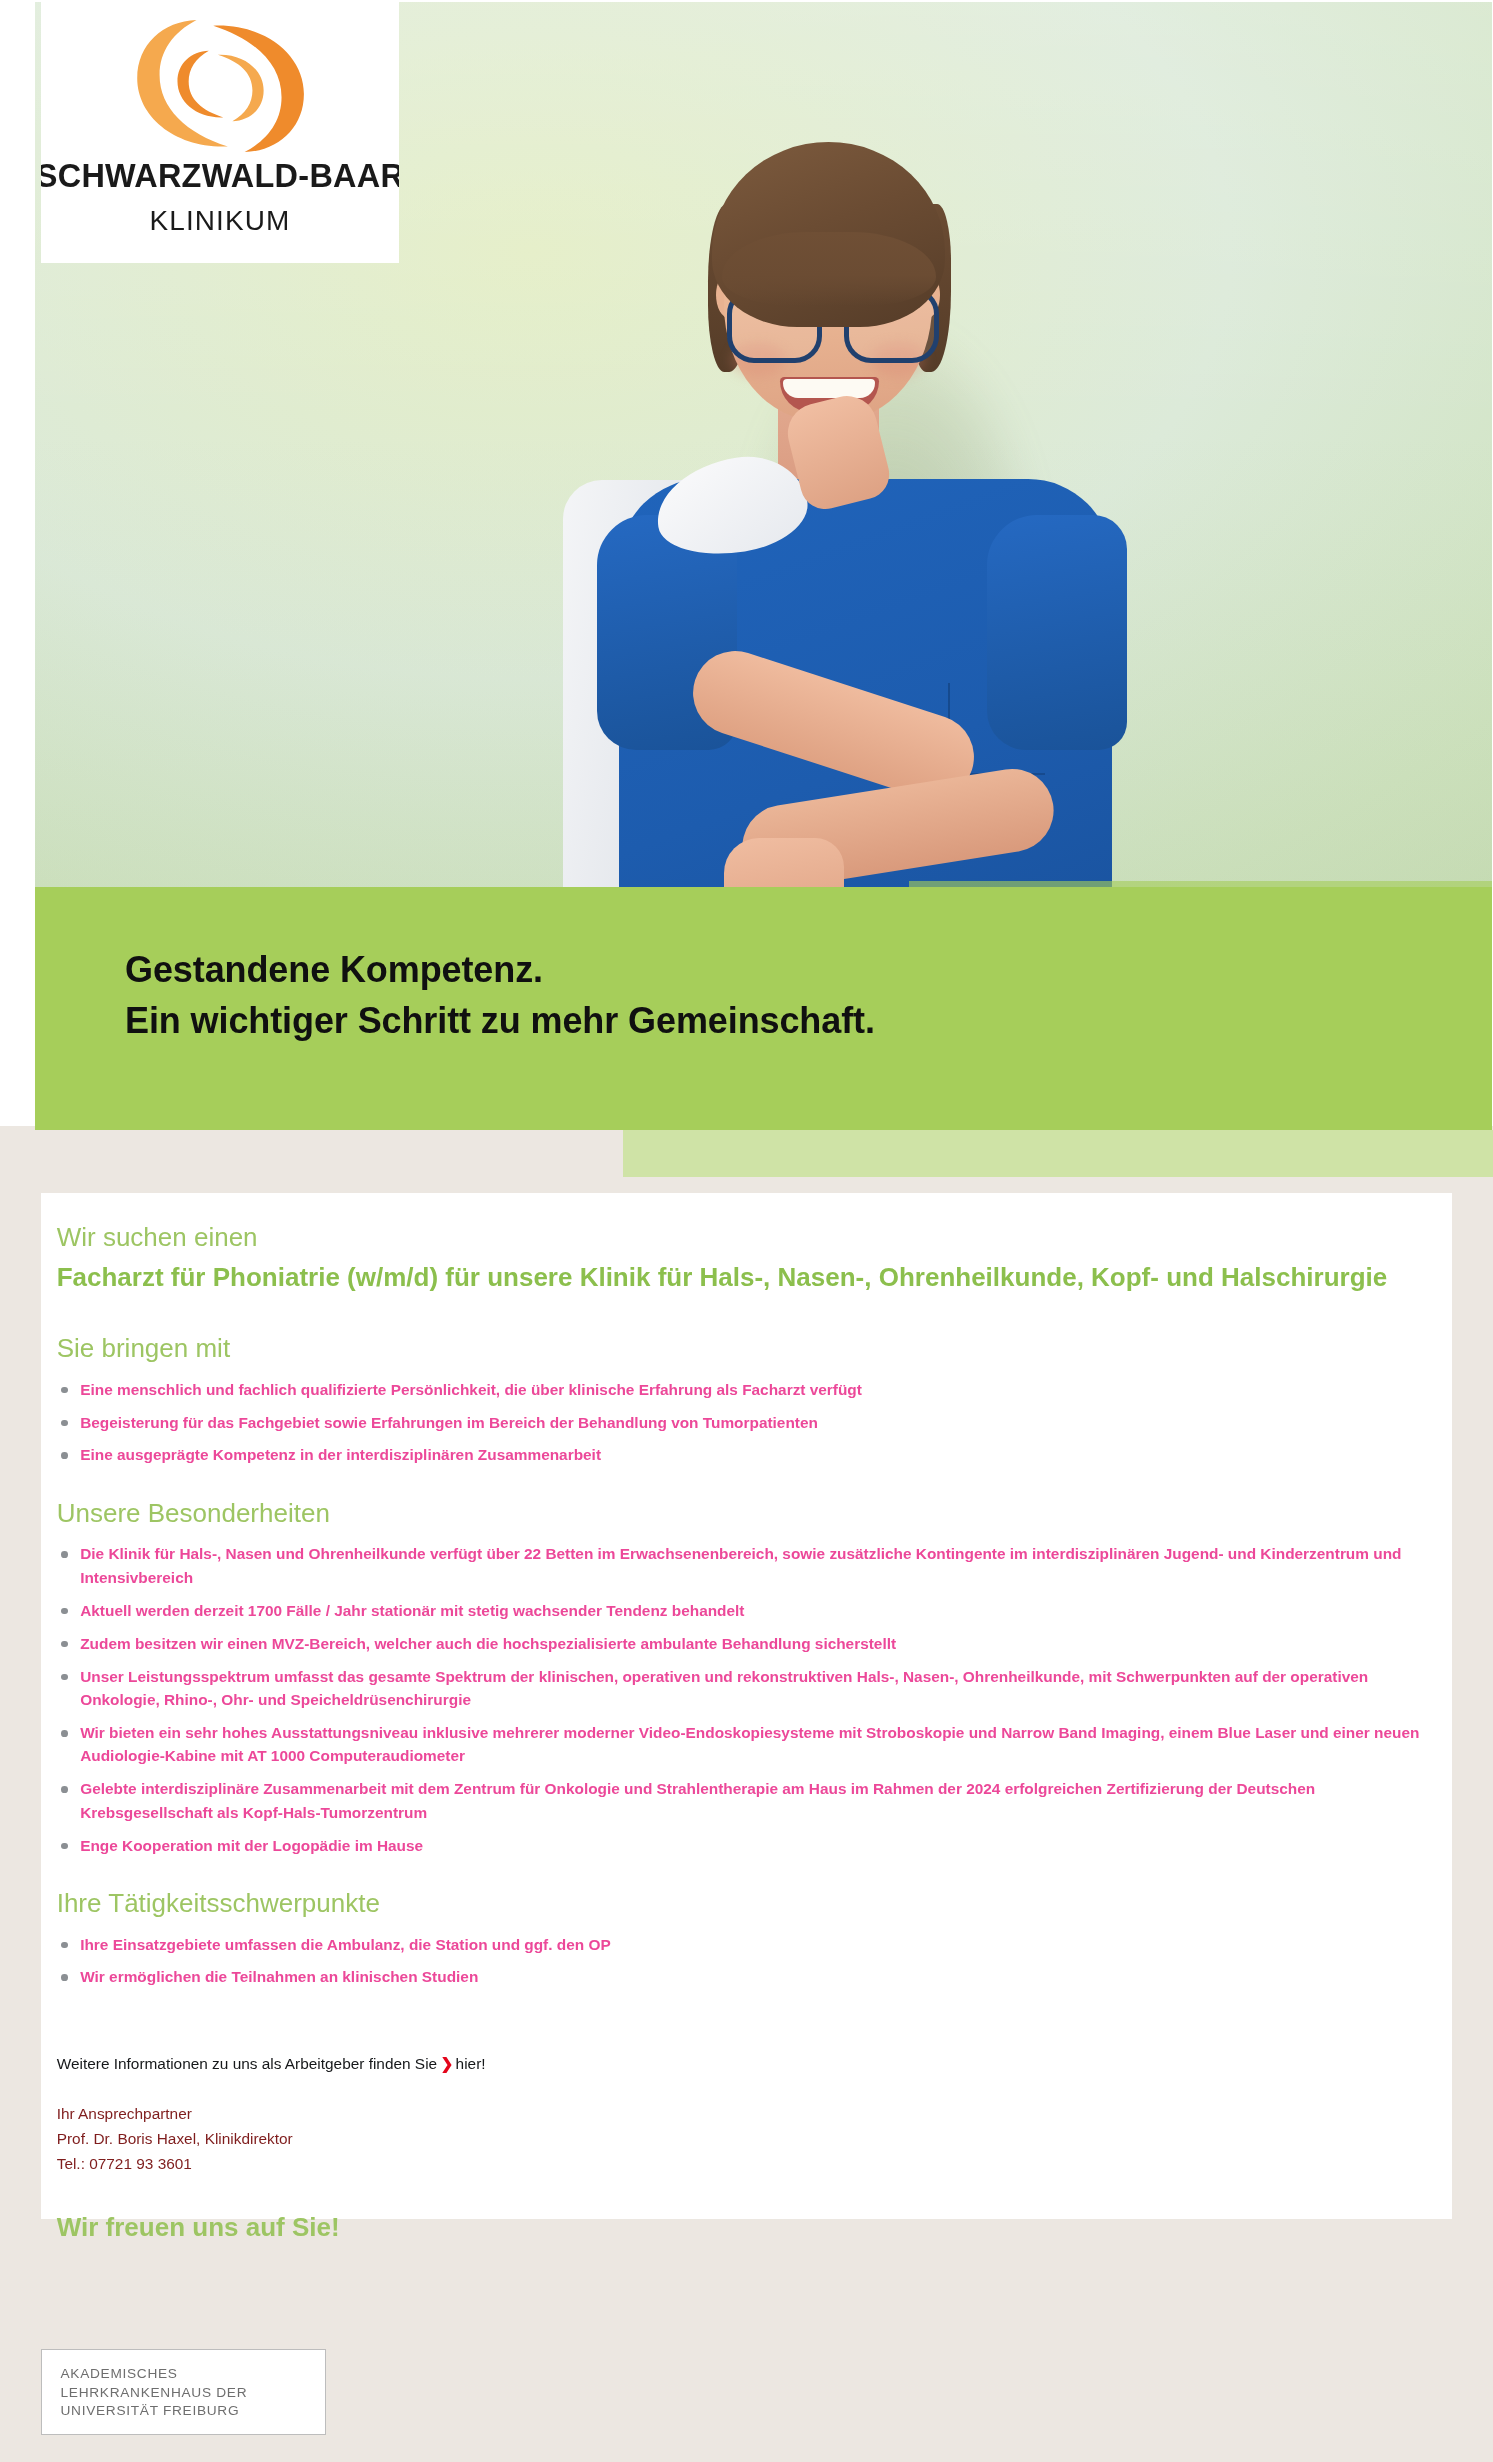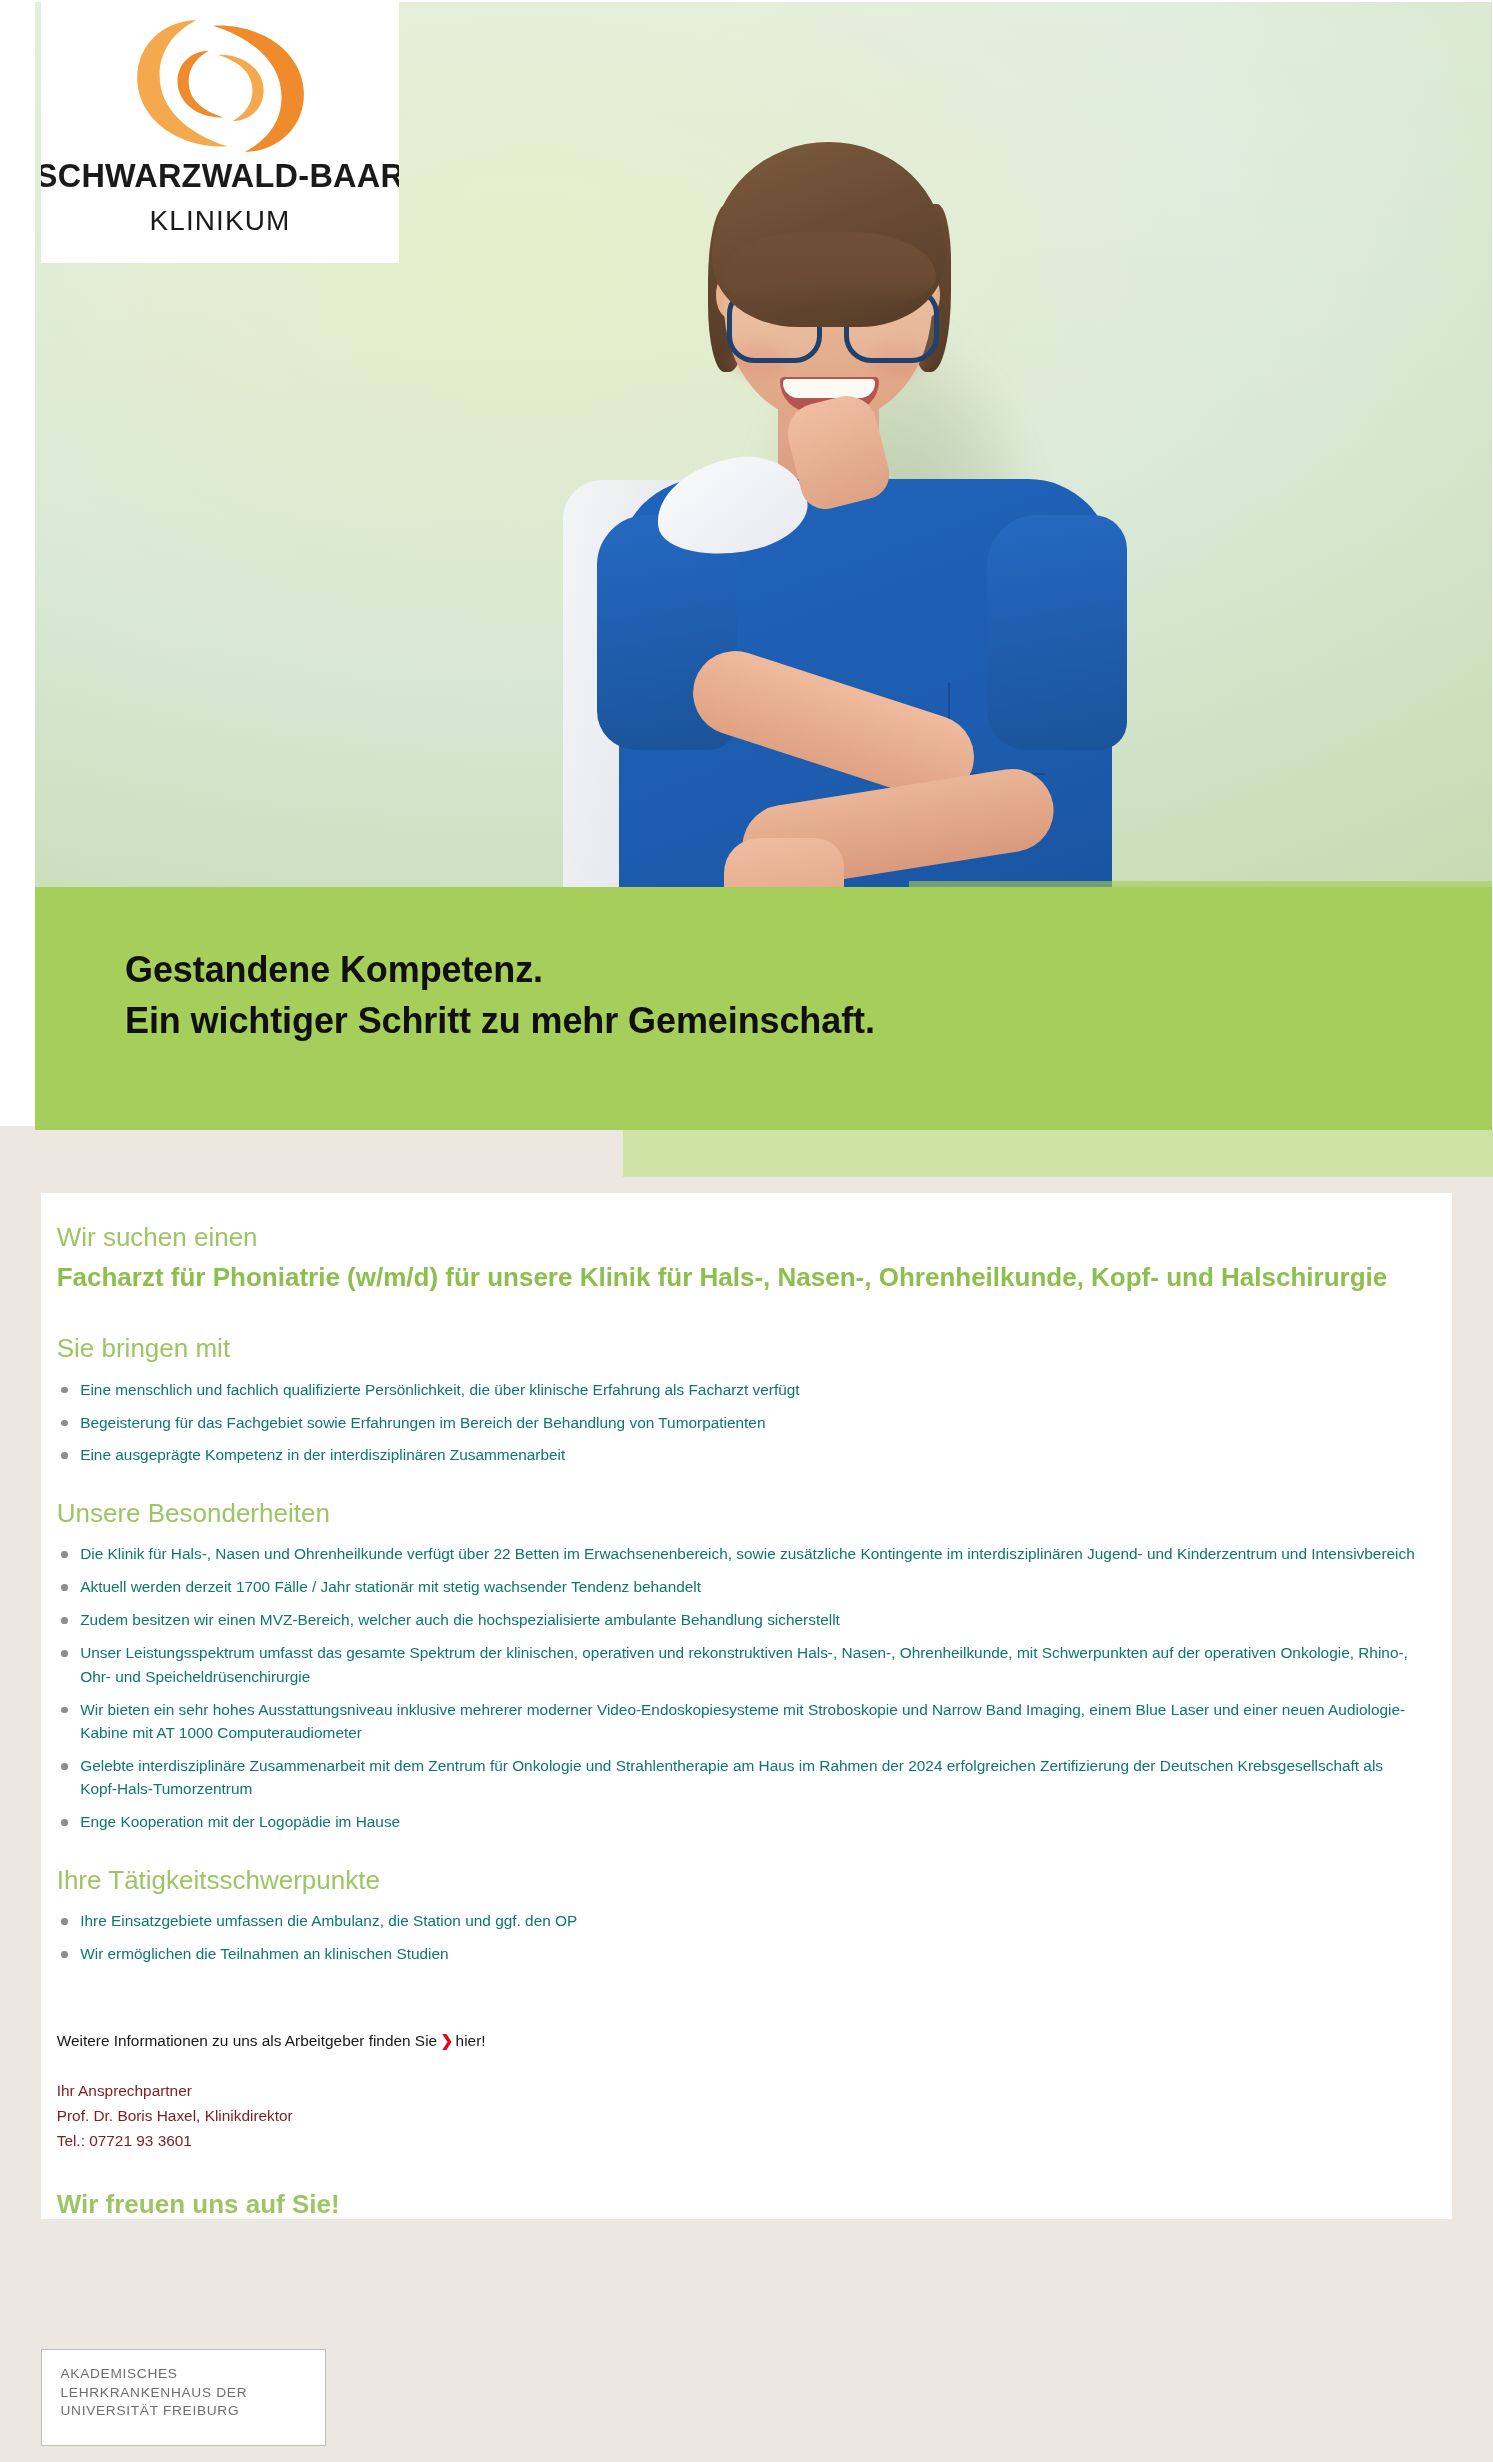--- a/index.html
+++ b/index.html
@@ -220,23 +220,24 @@
   .sec-heading {
     font-size:26px; color:#9dc563; font-weight:400;
     line-height:1.2; margin:0 0 13.4px 0;
   }
   .bullets { list-style:none; margin:0 0 31px 0; padding:0; }
   .bullets li {
     position:relative;
     padding-left:23.5px;
     font-size:15.4px;
     line-height:1.52;
-    color:#0f766e;
+    color:#ec4899;
     margin-bottom:9.5px;
     max-width:1344px;
+    font-weight:bold;
   }
   .bullets li::before {
     content:"";
     position:absolute; left:4.5px; top:9px;
     width:6.7px; height:6.7px; border-radius:50%;
     background:#8b8f93;
   }
 
   .gap-lg { height:32.5px; }
 
@@ -251,21 +252,21 @@
     font-size:15.4px; color:#7f1d1d; line-height:1.62; margin:0;
   }
   .closing {
     font-size:26px; color:#9dc563; font-weight:700;
     line-height:1.2; margin:35px 0 0 0;
   }
 
   
   .badge {
     position:absolute; left:41px; top:2349px;
-    width:285px; height:97px;
+    width:285px; height:86px;
     background:#ffffff;
     border:1.7px solid #bdbdbd;
     box-sizing:border-box;
   }
   .badge-text {
     position:absolute; left:18.5px; top:14.6px;
     font-size:13.7px; line-height:1.38;
     color:#6e6e6e; letter-spacing:0.7px;
     font-weight:400; white-space:pre-line;
   }

